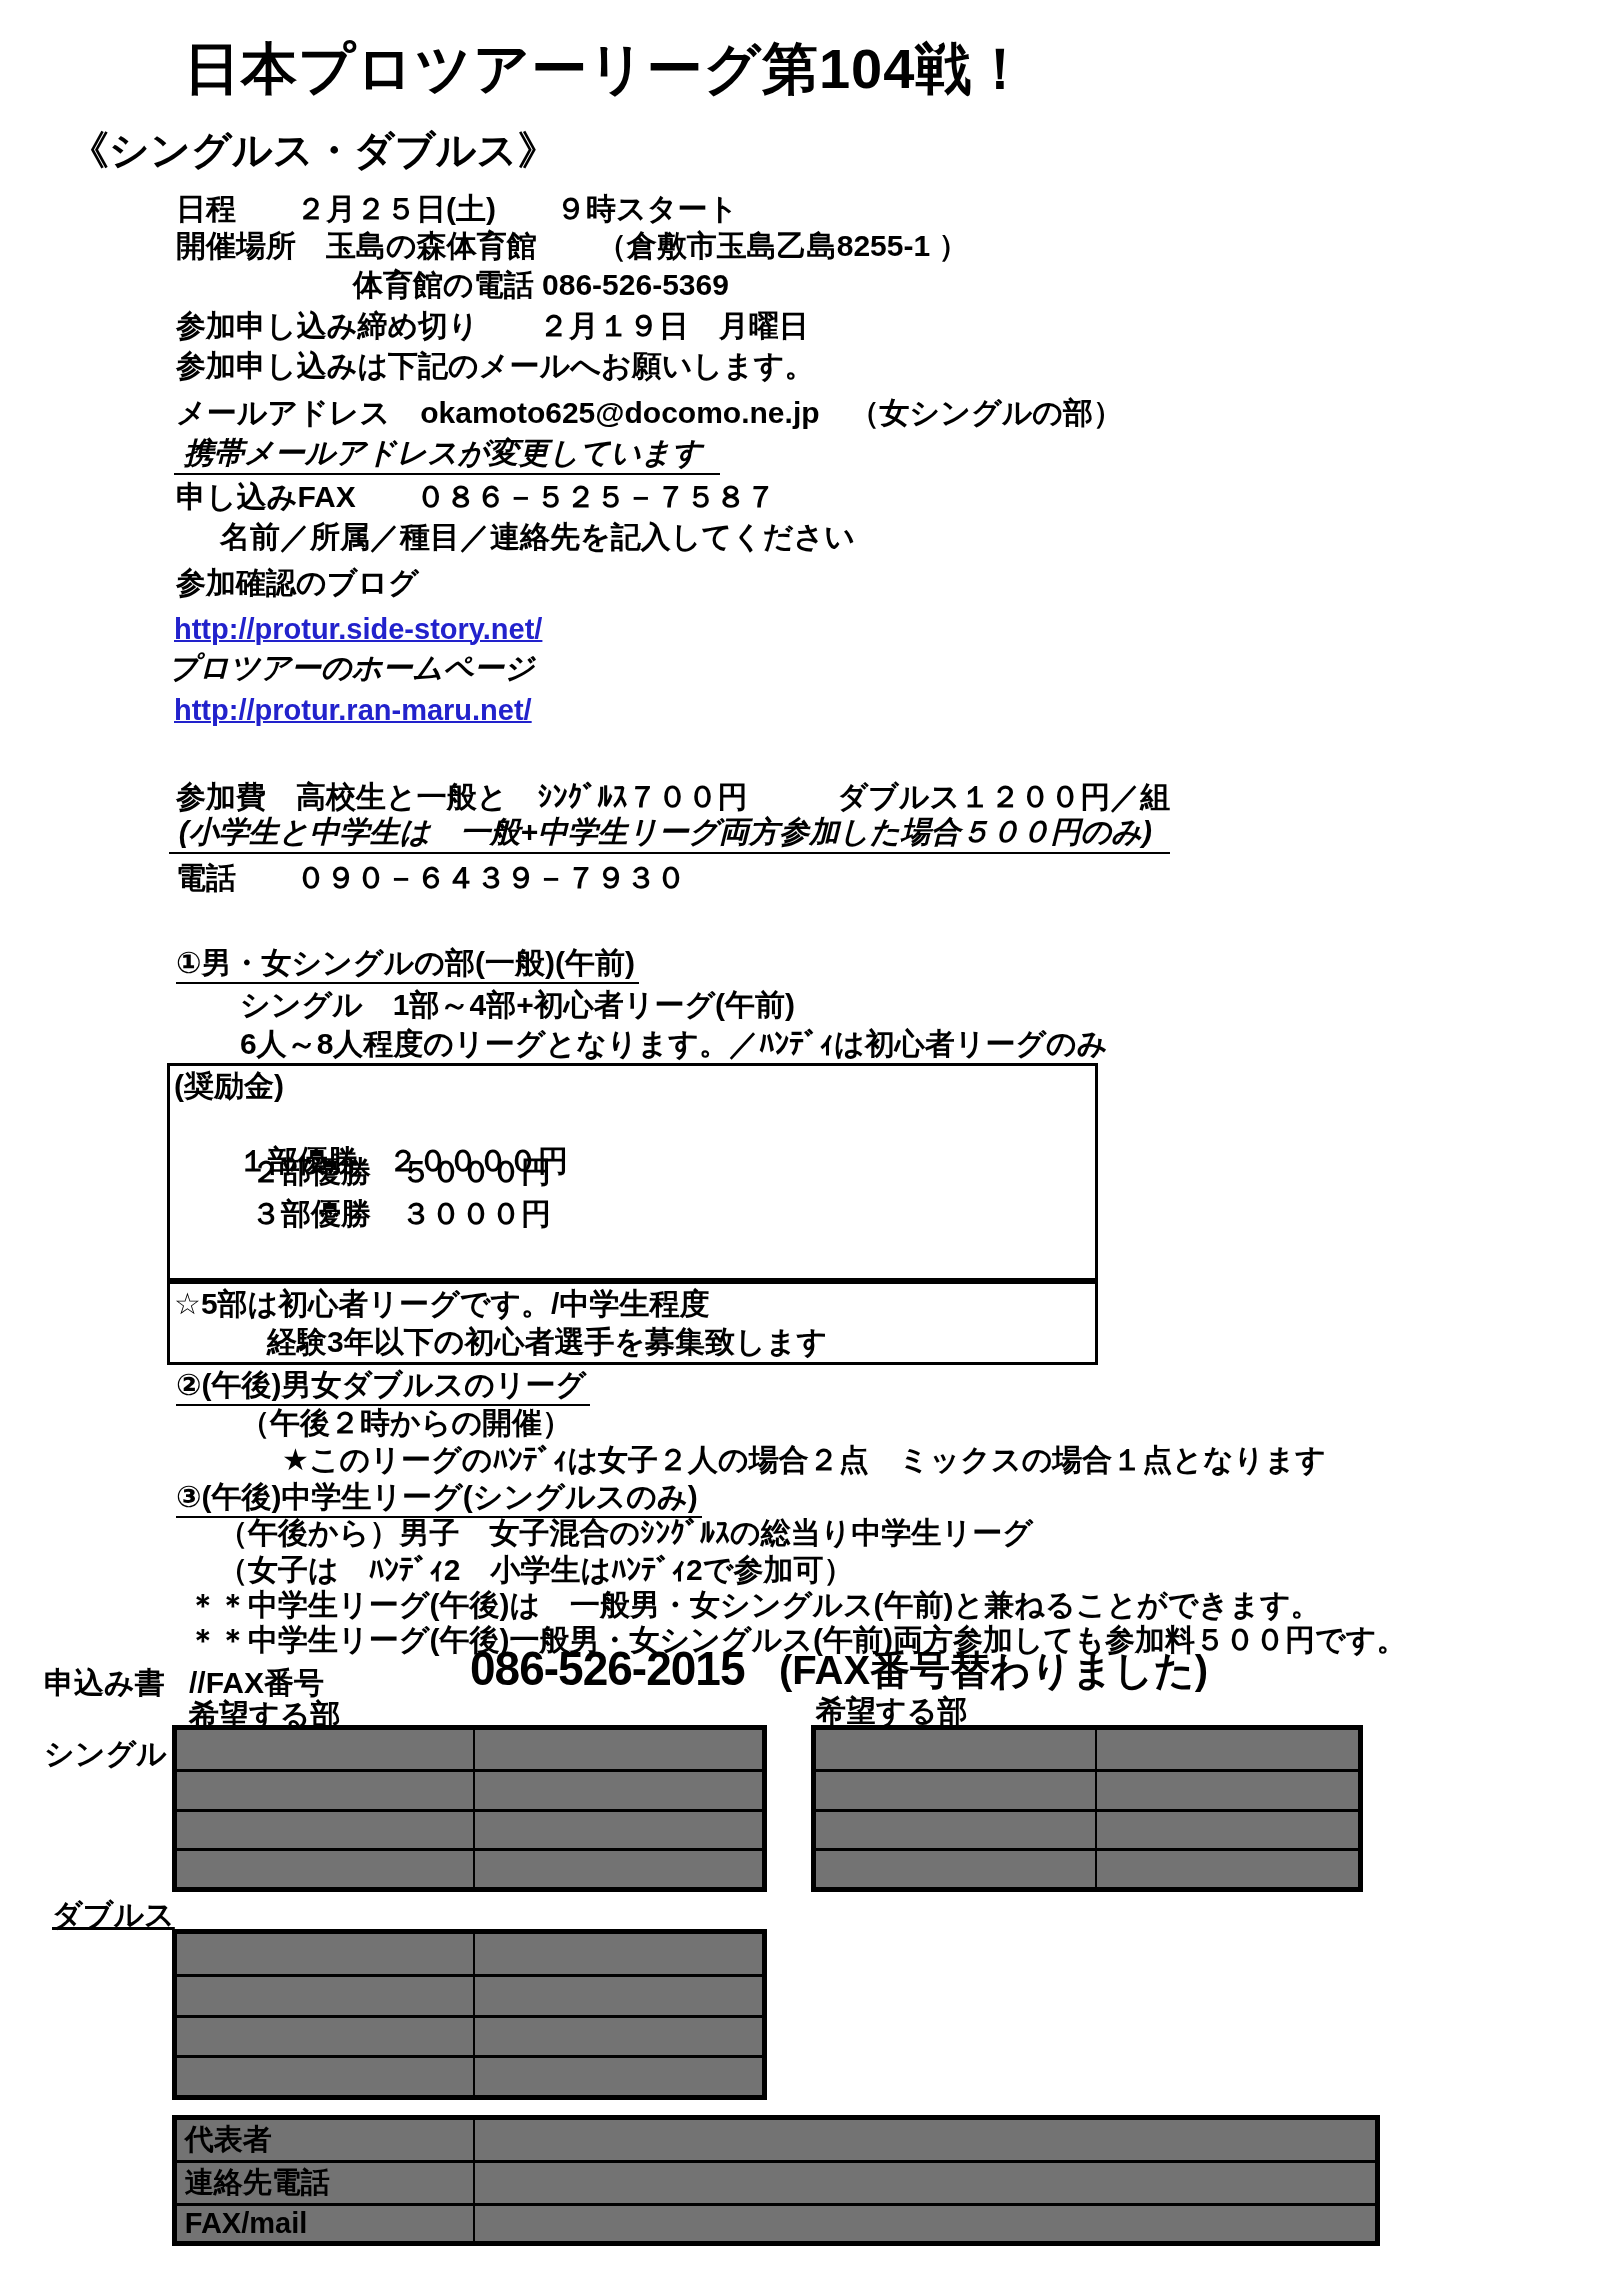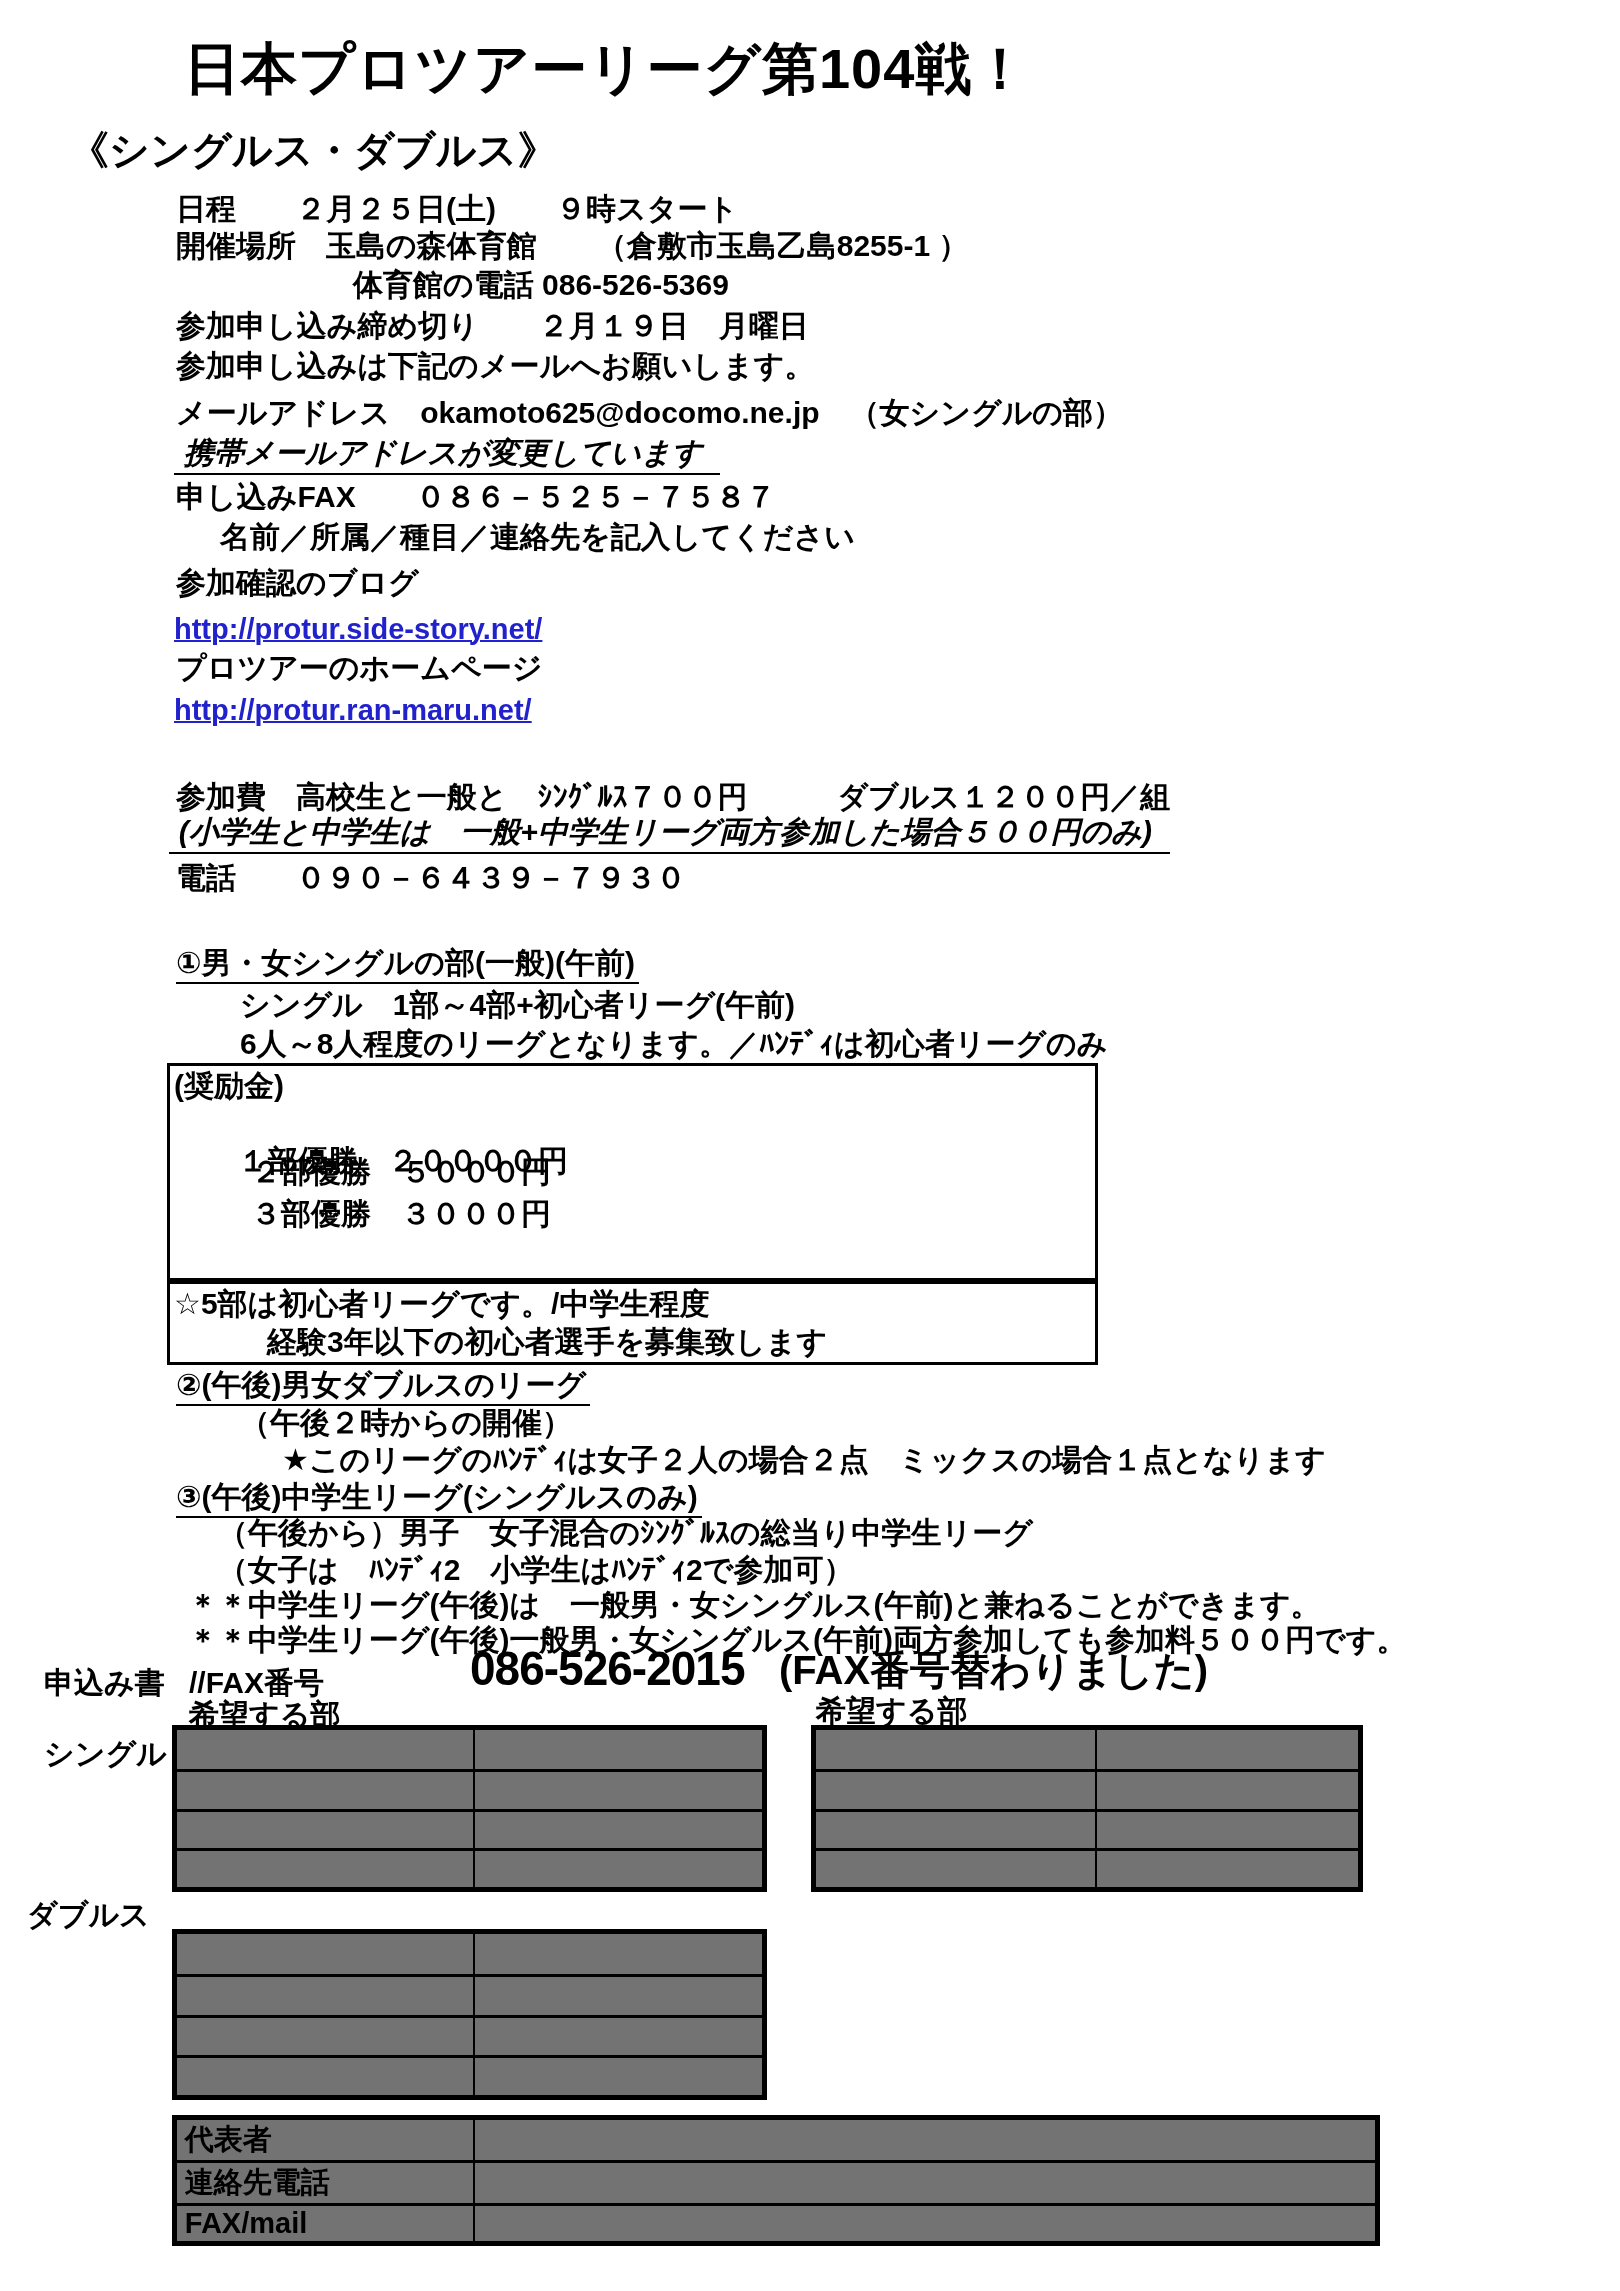--- a/index.html
+++ b/index.html
@@ -58,21 +58,21 @@
   <div class="t" style="top:229px;left:176px;">開催場所　玉島の森体育館　　（倉敷市玉島乙島8255-1 ）</div>
   <div class="t" style="top:268px;left:353px;">体育館の電話 086-526-5369</div>
   <div class="t" style="top:309px;left:176px;">参加申し込み締め切り　　２月１９日　月曜日</div>
   <div class="t" style="top:349px;left:176px;">参加申し込みは下記のメールへお願いします。</div>
   <div class="t" style="top:396px;left:176px;">メールアドレス　okamoto625@docomo.ne.jp　（女シングルの部）</div>
   <div class="t it ub" style="top:436px;left:174px;">携帯メールアドレスが変更しています</div>
   <div class="t" style="top:480px;left:176px;">申し込みFAX　　０８６－５２５－７５８７</div>
   <div class="t" style="top:520px;left:176px;margin-left:44px;">名前／所属／種目／連絡先を記入してください</div>
   <div class="t" style="top:566px;left:176px;">参加確認のブログ</div>
   <a class="t link" style="top:613px;left:174px;" href="#">http://protur.side-story.net/</a>
-  <div class="t" style="top:651px;left:176px;">プロツアーのホームページ</div>
+  <div class="t" style="top:651px;left:168px;font-style:italic;">プロツアーのホームページ</div>
   <a class="t link" style="top:694px;left:174px;" href="#">http://protur.ran-maru.net/</a>
   <div class="t" style="top:780px;left:176px;">参加費　高校生と一般と　ｼﾝｸﾞﾙｽ７００円　　　ダブルス１２００円／組</div>
   <div class="t it ub" style="top:815px;left:169px;">(小学生と中学生は　一般+中学生リーグ両方参加した場合５００円のみ)</div>
   <div class="t" style="top:861px;left:176px;">電話　　０９０－６４３９－７９３０</div>
 
   <div class="t hu" style="top:946px;left:176px;">①男・女シングルの部(一般)(午前)</div>
   <div class="t" style="top:988px;left:240px;">シングル　1部～4部+初心者リーグ(午前)</div>
   <div class="t" style="top:1027px;left:240px;">6人～8人程度のリーグとなります。／ﾊﾝﾃﾞｨは初心者リーグのみ</div>
 
   <div class="rect" style="top:1063px;left:167px;width:931px;height:218px;"></div>
@@ -94,21 +94,21 @@
   <div class="t" style="top:1588px;left:188px;">＊＊中学生リーグ(午後)は　一般男・女シングルス(午前)と兼ねることができます。</div>
   <div class="t" style="top:1623px;left:188px;">＊＊中学生リーグ(午後)一般男・女シングルス(午前)両方参加しても参加料５００円です。</div>
 
   <div class="t" style="top:1666px;left:44px;">申込み書</div>
   <div class="t" style="top:1666px;left:189px;">//FAX番号</div>
   <div class="t bigfax" style="top:1641px;left:470px;">086-526-2015</div>
   <div class="t faxnote" style="top:1647px;left:779px;">(FAX番号替わりました)</div>
   <div class="t" style="top:1698px;left:189px;">希望する部</div>
   <div class="t" style="top:1694px;left:816px;">希望する部</div>
   <div class="t" style="top:1737px;left:44px;">シングル</div>
-  <div class="t" style="top:1898px;left:27px;">ダブルス</div>
+  <div class="t" style="top:1898px;left:52px;text-decoration:underline;">ダブルス</div>
 
   <div class="ftable" style="top:1725px;left:172px;width:595px;height:167px;grid-template-columns:296px 1fr;grid-auto-rows:1fr;">
     <div class="cell r1 c1"></div>
       <div class="cell r1"></div>
     <div class="cell c1"></div>
       <div class="cell"></div>
     <div class="cell c1"></div>
       <div class="cell"></div>
     <div class="cell c1"></div>
       <div class="cell"></div>

